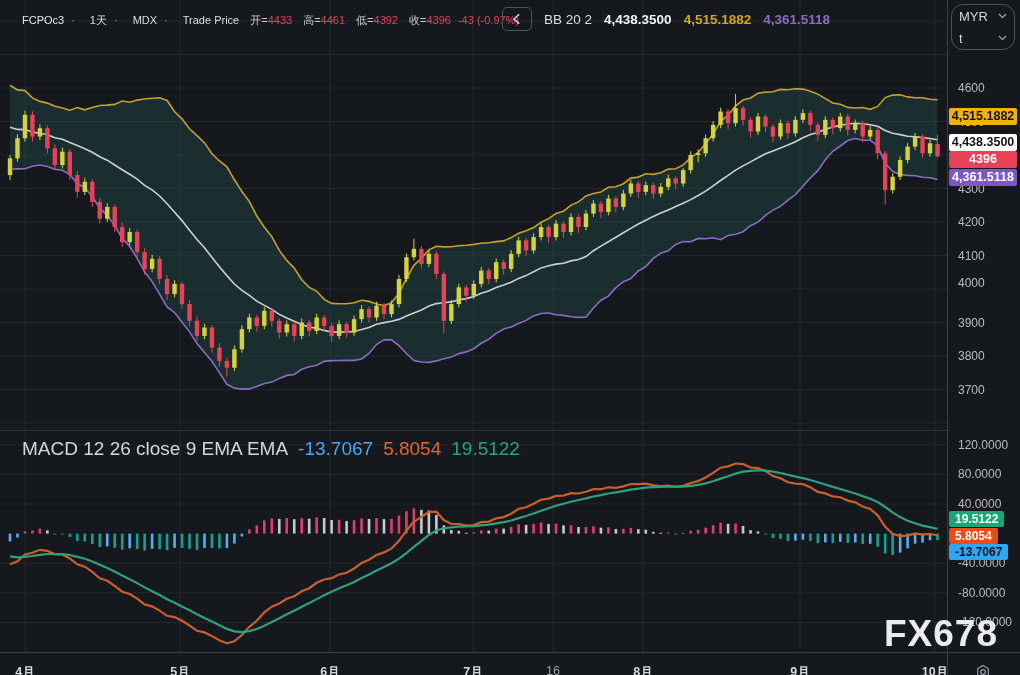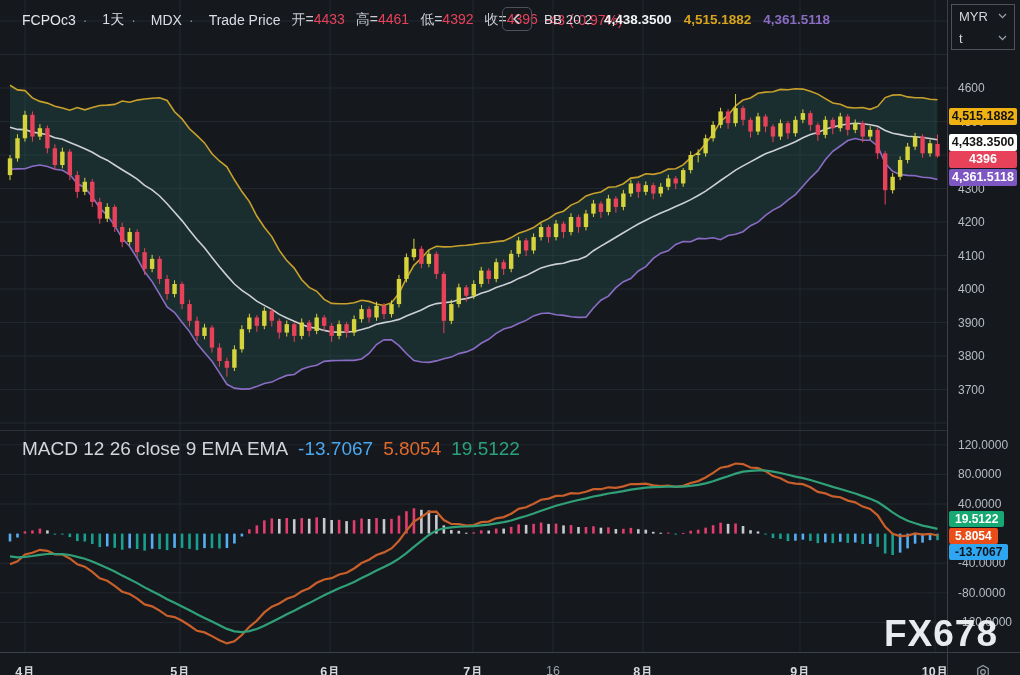--- a/index.html
+++ b/index.html
@@ -2,21 +2,21 @@
 <html><head>
 <meta charset="utf-8">
 <style>
   html,body{margin:0;padding:0;background:#0c0e11;}
   .app{position:relative;width:1020px;height:675px;background:#15181d;overflow:hidden;
        font-family:"Liberation Sans",sans-serif;color:#d6d9de;-webkit-font-smoothing:antialiased;}
   .chart-area{position:absolute;left:0;top:0;width:947px;height:652px;}
   svg{display:block;}
   
   .toolbar{position:absolute;left:22px;top:8px;height:24px;display:flex;align-items:center;gap:7px;
-           font-size:14px;z-index:10;white-space:nowrap;}
+           font-size:11px;z-index:10;white-space:nowrap;}
   .toolbar .dot{color:#8b9097;}
   .toolbar .sym{color:#e4e6ea;font-weight:500;}
   .toolbar .meta{color:#dcdee3;margin-left:8px;}
   .toolbar .lbl{color:#c9ccd2;margin-left:4px;}
   .toolbar .red{color:#e8425a;}
   .bb-row{position:absolute;left:502px;top:7px;display:flex;align-items:center;gap:12px;z-index:10;
           font-size:13.5px;white-space:nowrap;}
   .back-btn{width:30px;height:24px;background:transparent;border:1px solid #4d525b;border-radius:5px;
             display:flex;align-items:center;justify-content:center;cursor:pointer;padding:0;}
   .bb-label{color:#dcdee3;font-weight:500;}
@@ -35,21 +35,21 @@
   .axis-vsep{position:absolute;left:947px;top:0;width:1px;height:675px;background:#3a3f48;z-index:7;}
   .axis-hsep{position:absolute;left:0;top:652px;width:1020px;height:1px;background:#3a3f48;z-index:7;}
   
   .right-axis{position:absolute;left:948px;top:0;width:72px;height:652px;background:#15181d;z-index:6;}
   .tick{position:absolute;left:10px;font-size:12px;color:#b7bcc4;}
   .badge{position:absolute;left:1px;right:3px;height:17px;line-height:17px;border-radius:2px;
          font-size:12.5px;font-weight:700;text-align:center;z-index:3;}
   .mbadge{position:absolute;left:1px;height:16px;line-height:16px;border-radius:2px;
           font-size:12px;font-weight:700;padding:0 6px;z-index:3;}
   .dd-box{position:absolute;left:3px;top:4px;width:64px;height:46px;border:1px solid #4d525b;
-          border-radius:0;box-sizing:border-box;z-index:8;background:#15181d;}
+          border-radius:12px;box-sizing:border-box;z-index:8;background:#15181d;}
   .dd-row{height:22px;display:flex;align-items:center;justify-content:space-between;
           padding:0 7px;font-size:13px;color:#d4d6db;cursor:pointer;}
   
   .bottom-axis{position:absolute;left:0;top:653px;width:1020px;height:22px;background:#15181d;z-index:6;margin-top:8px;}
   .xlab{position:absolute;top:3px;transform:translateX(-50%);font-size:12.5px;font-weight:600;color:#d8dade;}
   .xlab.minor{color:#9aa1a9;font-weight:400;}
   .gear{position:absolute;left:974px;top:2px;width:18px;height:18px;cursor:pointer;}
   .watermark{position:absolute;left:884px;top:613px;font-size:37px;font-weight:600;color:#e9ebee;
              letter-spacing:1px;z-index:9;}
 </style>
@@ -535,21 +535,21 @@
           <path d="M1 1l3.5 3.6L8 1" fill="none" stroke="#9aa0a8" stroke-width="1.3"></path>
         </svg>
       </div>
     </div>
   <div class="tick" style="top: 81px;">4600</div>
       <div class="tick" style="top: 114.5px;">4500</div>
       <div class="tick" style="top: 148px;">4400</div>
       <div class="tick" style="top: 181.5px;">4300</div>
       <div class="tick" style="top: 215px;">4200</div>
       <div class="tick" style="top: 248.5px;">4100</div>
-      <div class="tick" style="top: 282px;">4000</div>
+      <div class="tick" style="top: 276px;">4000</div>
       <div class="tick" style="top: 315.5px;">3900</div>
       <div class="tick" style="top: 349px;">3800</div>
       <div class="tick" style="top: 382.5px;">3700</div>
       <div class="tick" style="top: 437.8px;">120.0000</div>
       <div class="tick" style="top: 467.4px;">80.0000</div>
       <div class="tick" style="top: 497px;">40.0000</div>
       <div class="tick" style="top: 556.2px;">-40.0000</div>
       <div class="tick" style="top: 585.8px;">-80.0000</div>
       <div class="tick" style="top: 615.4px;">-120.0000</div>
       <div class="badge" style="top: 107.912px; background: rgb(240, 178, 18); color: rgb(20, 20, 20);">4,515.1882</div>

